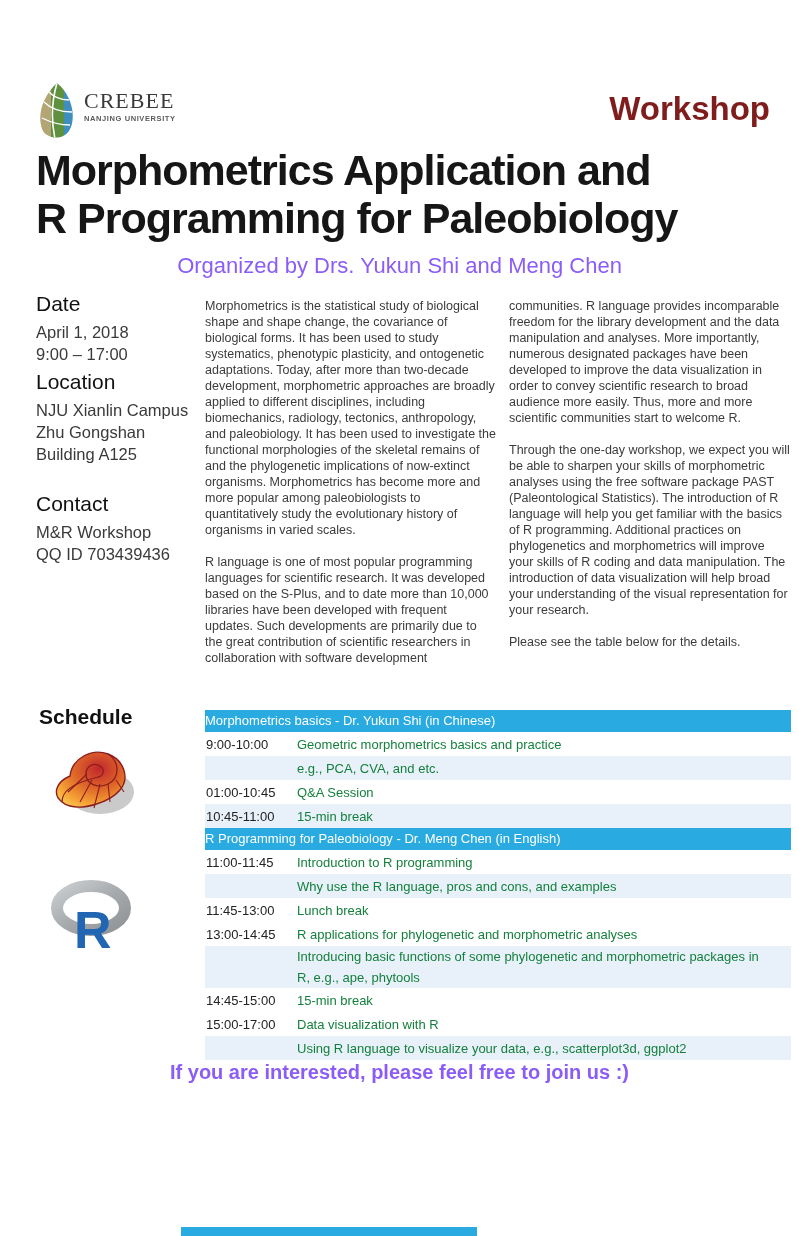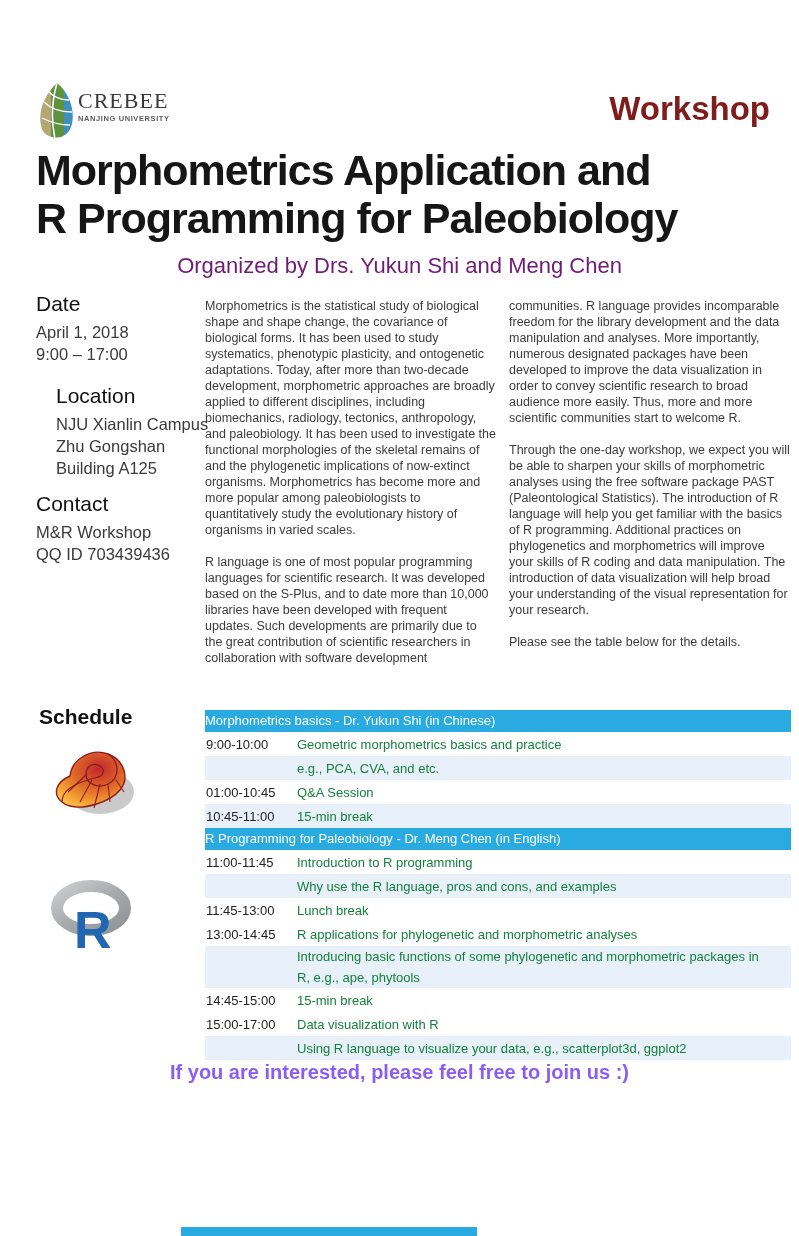--- a/index.html
+++ b/index.html
@@ -2,35 +2,35 @@
 <html><head>
 <meta charset="utf-8">
 <style>
   * { margin:0; padding:0; box-sizing:border-box; }
   html,body { background:#ffffff; }
   body { font-family:"Liberation Sans", sans-serif; }
   .page { position:relative; width:799px; height:1236px; background:#ffffff; overflow:hidden; margin:0 auto; }
 
   
   .brand { position:absolute; left:36px; top:82px; display:flex; align-items:flex-start; }
-  .brand-text { margin-left:0; padding-top:8px; }
+  .brand-text { margin-left:6px; padding-top:8px; }
   .brand-name { font-family:"Liberation Serif", serif; font-size:22px; letter-spacing:1px; color:#3a3a3a; line-height:22px; }
   .brand-sub { font-size:7.5px; font-weight:bold; letter-spacing:0.6px; color:#5a5a5a; margin-top:2px; }
   .workshop { position:absolute; right:29px; top:90px; font-size:33px; font-weight:bold; color:#7f1d1d; letter-spacing:0px; }
 
   
   .title { position:absolute; left:36px; top:146px; font-size:43px; font-weight:bold; color:#161616; line-height:48px; letter-spacing:-1px; }
-  .subtitle { position:absolute; left:0; right:0; top:253px; text-align:center; font-size:22px; color:#701a75; }
+  .subtitle { position:absolute; left:0; right:0; top:253px; text-align:center; font-size:22px; color:#8b5cf6; }
 
   
   .side-section { position:absolute; left:36px; width:165px; }
   .side-section h3 { font-size:21px; font-weight:normal; color:#111111; margin-bottom:5px; letter-spacing:0; }
   .side-line { font-size:16.5px; color:#3a3a3a; line-height:22px; }
   #sec-date { top:292px; }
-  #sec-location { top:384px;margin-left:20px; }
+  #sec-location { top:370px; }
   #sec-contact { top:492px; }
 
   
   .col { position:absolute; top:298px; font-size:12.5px; line-height:16px; color:#3b3b3b; }
   #col1 { left:205px; width:291px; }
   #col2 { left:509px; width:283px; }
   .col p { margin:0 0 16px 0; }
 
   
   .schedule-heading { position:absolute; left:39px; top:705px; font-size:21px; font-weight:bold; color:#111111; }

